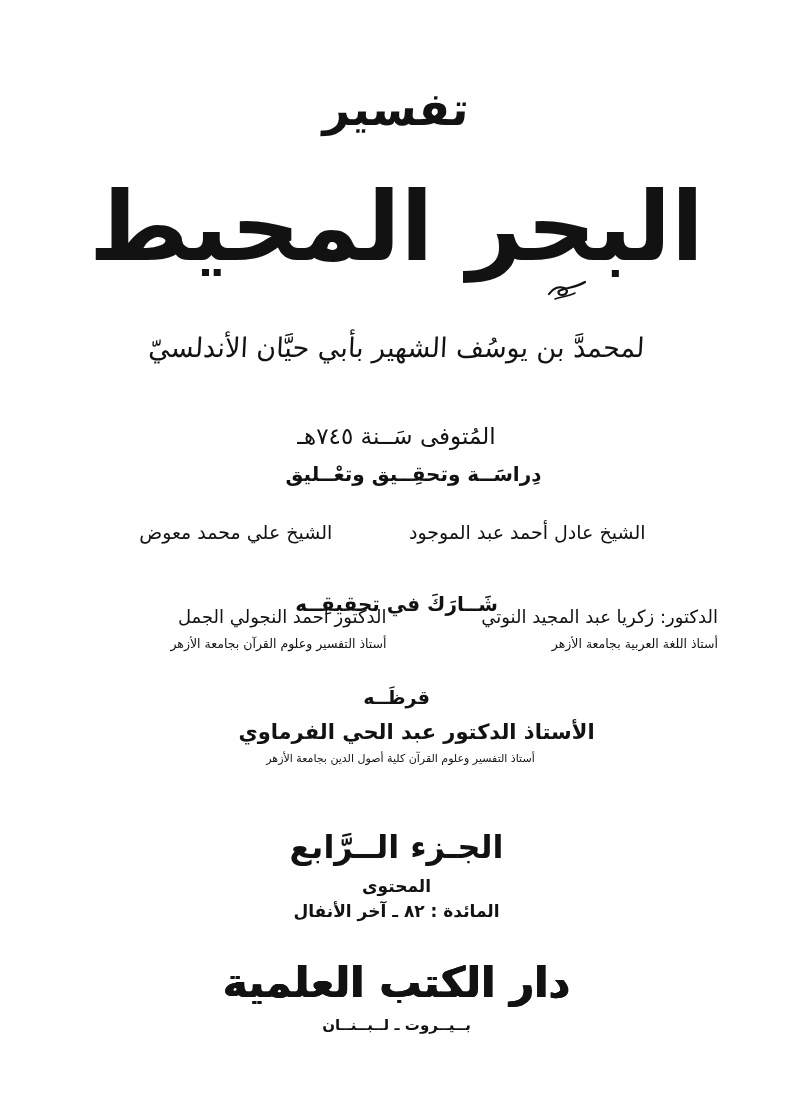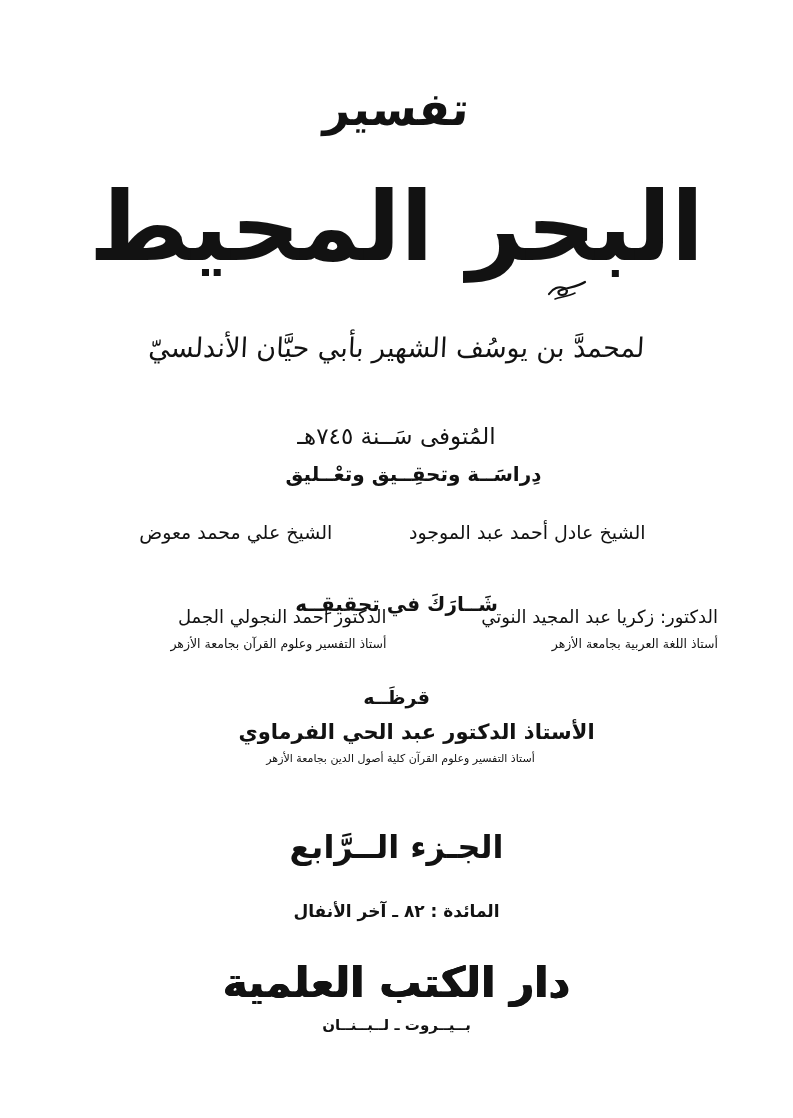--- a/index.html
+++ b/index.html
@@ -175,20 +175,21 @@
   </div>
 
   <div class="abs endorse-heading">قرظَــه</div>
 
   <div class="abs endorser-name">الأستاذ الدكتور عبد الحي الفرماوي</div>
 
   <div class="abs endorser-title">أستاذ التفسير وعلوم القرآن كلية أصول الدين بجامعة الأزهر</div>
 
   <div class="abs volume-label">الجـزء الــرَّابع</div>
 
+  <div class="abs contents-label">المحتوى</div>
 
   <div class="abs contents-range">المائدة : ٨٢ ـ آخر الأنفال</div>
 
   <div class="abs publisher-location">بــيــروت ـ لــبــنــان</div>
 
   <div class="abs publisher-name">دار الكتب العلمية</div>
 
 </div>
 
 </body></html>

